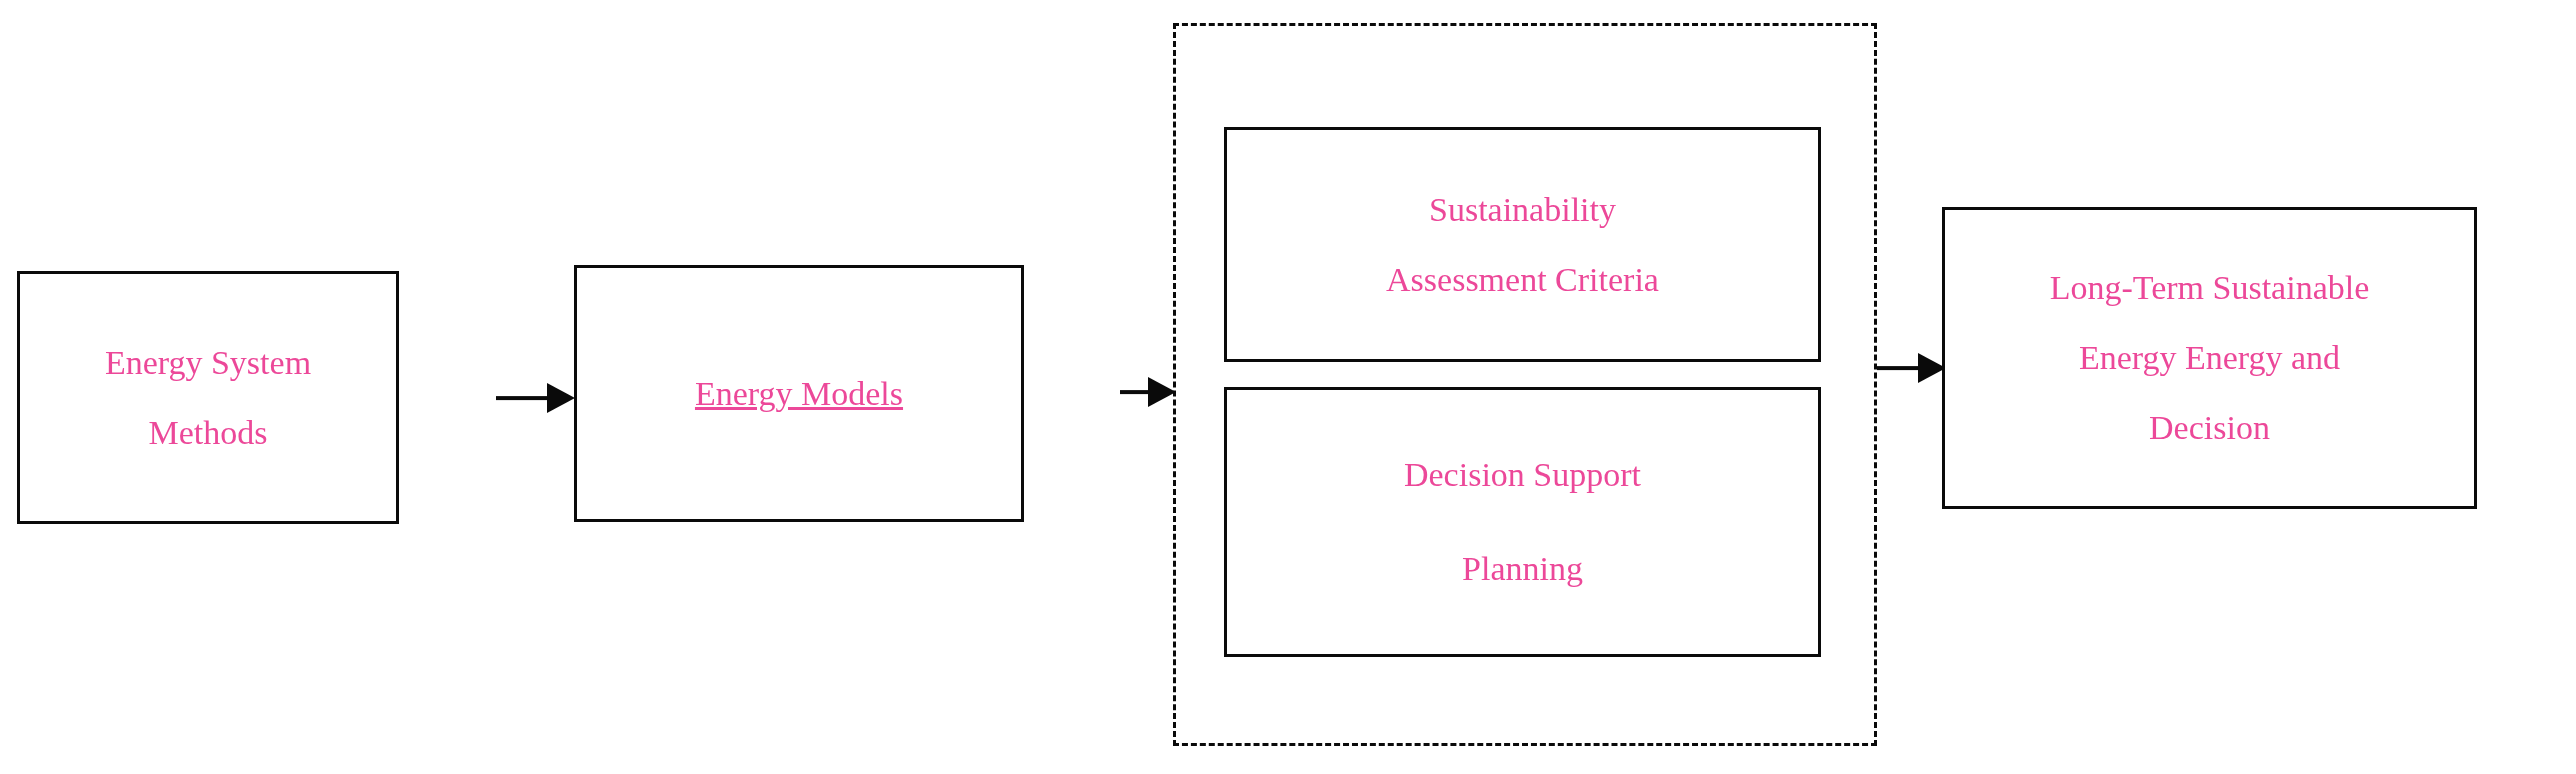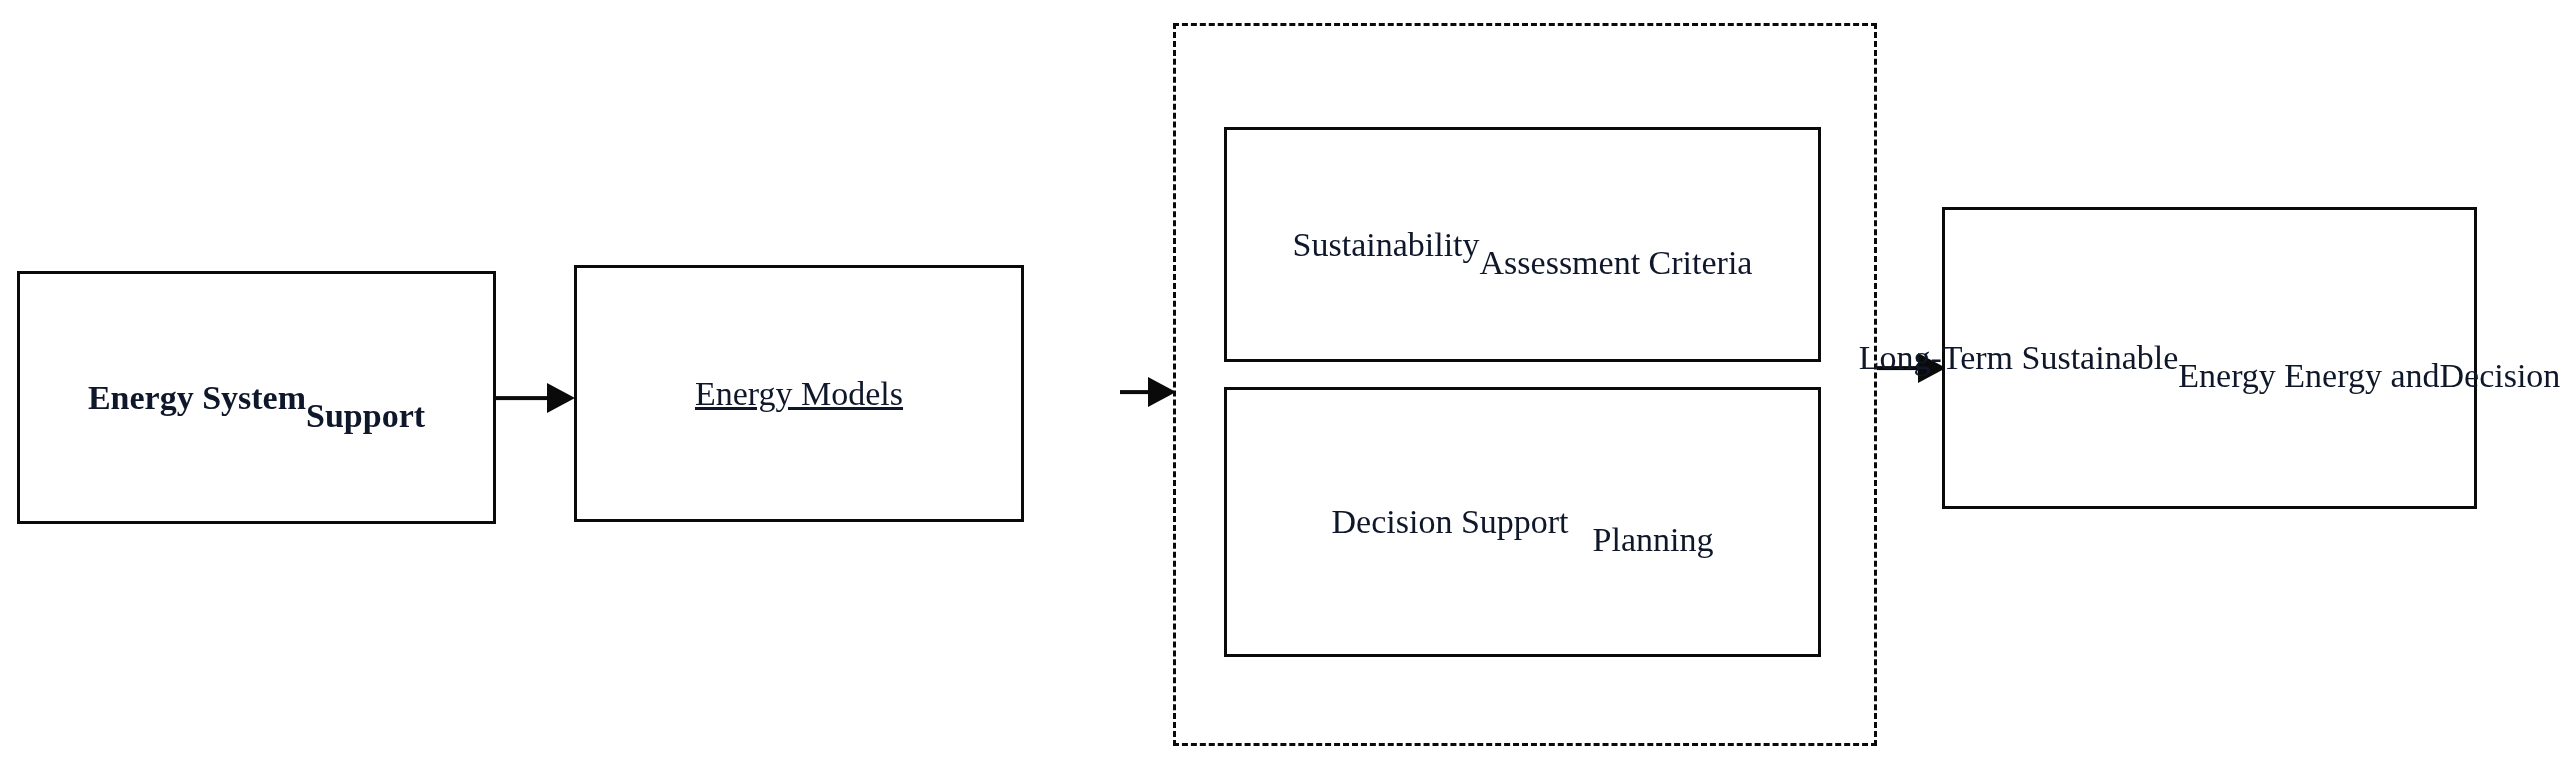--- a/index.html
+++ b/index.html
@@ -14,39 +14,39 @@
     background: #ffffff;
     overflow: hidden;
     font-family: "Liberation Serif", "DejaVu Serif", serif;
   }
   .node {
     position: absolute;
     box-sizing: border-box;
     border: 3.9px solid #0a0a0a;
     background: #ffffff;
     display: flex;
-    flex-direction: row;
+    flex-direction: column;
     align-items: center;
     justify-content: center;
     text-align: center;
-    color: #0f172a;
+    color: #ec4899;
     font-size: 34px;
     line-height: 1.0;
   }
   .node .line {
     display: block;
     white-space: nowrap;
   }
   .node .line + .line {
     margin-top: 36px;
   }
 
   
   #node-energy-system-planning {
-    left: 17px;  top: 271px;  width: 479px;  height: 253px; font-weight: bold;
+    left: 17px;  top: 271px;  width: 382px;  height: 253px;
   }
   #node-energy-models {
     left: 574px; top: 265px;  width: 450px;  height: 257px; text-decoration: underline;
   }
   #node-long-term-plans {
     left: 1942px; top: 207px; width: 535px;  height: 302px;
   }
   #node-sustainability-criteria {
     left: 1224px; top: 127px; width: 597px;  height: 235px;
   }
@@ -93,21 +93,21 @@
   #arrow-models-to-framework    { left: 1120px; top: 392px; width: 55px;  }
   #arrow-framework-to-plans     { left: 1877px; top: 368px; width: 67px;  }
 </style>
 </head>
 <body>
 
 <div id="canvas">
 
   <div class="node" id="node-energy-system-planning">
     <span class="line">Energy System</span>
-    <span class="line">Support</span>
+    <span class="line">Methods</span>
   </div>
 
   <div class="arrow" id="arrow-planning-to-models">
     <div class="shaft" style="width:51px;"></div>
     <div class="head" style="left:51px;"></div>
   </div>
 
   <div class="node" id="node-energy-models">
     <span class="line">Energy Models</span>
   </div>

